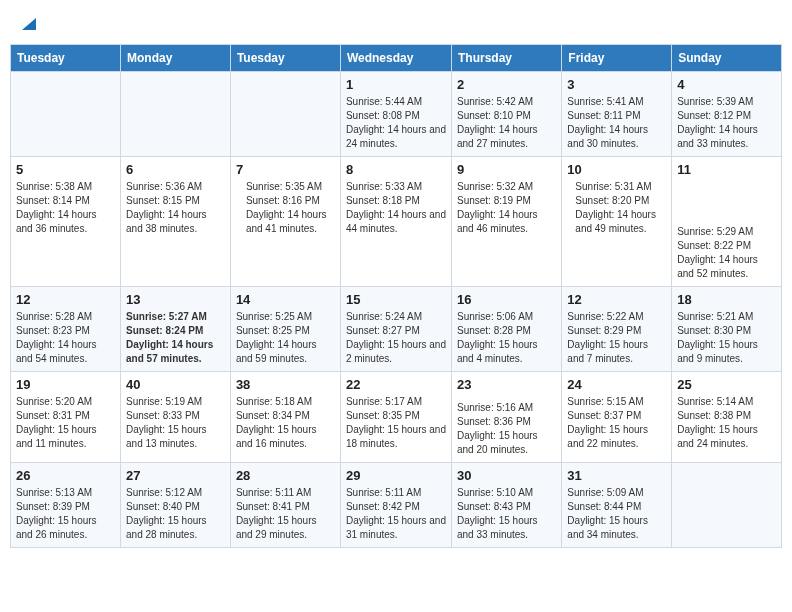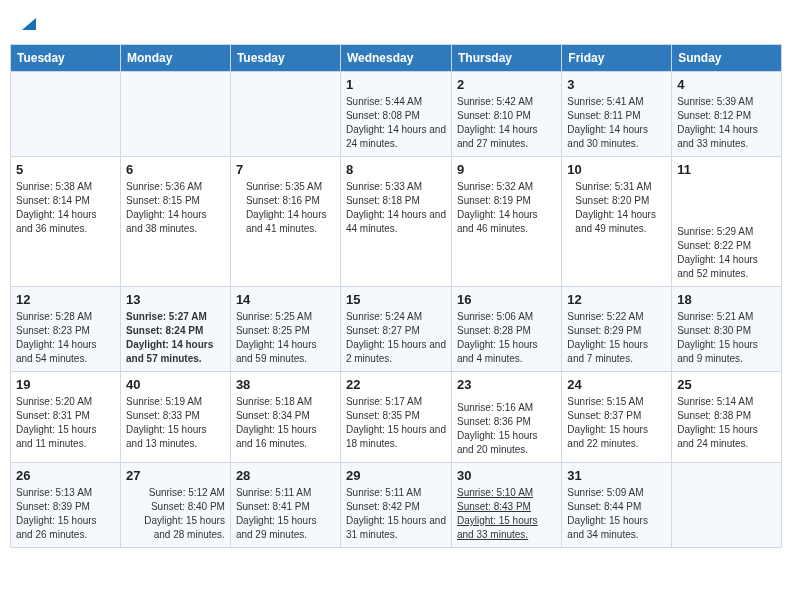--- a/index.html
+++ b/index.html
@@ -286,39 +286,39 @@
       </tr>
       <tr>
         <td>
           <span class="day-number">26</span>
           <div class="day-info" style="white-space: pre-line;">Sunrise: 5:13 AM
 Sunset: 8:39 PM
 Daylight: 15 hours and 26 minutes.</div>
         </td>
         <td>
           <span class="day-number">27</span>
-          <div class="day-info" style="white-space: pre-line; text-align: right;">Sunrise: 5:12 AM
+          <div class="day-info" style="white-space: pre-line;">Sunrise: 5:12 AM
 Sunset: 8:40 PM
 Daylight: 15 hours and 28 minutes.</div>
         </td>
         <td>
           <span class="day-number">28</span>
           <div class="day-info" style="white-space: pre-line;">Sunrise: 5:11 AM
 Sunset: 8:41 PM
 Daylight: 15 hours and 29 minutes.</div>
         </td>
         <td>
           <span class="day-number">29</span>
           <div class="day-info" style="white-space: pre-line;">Sunrise: 5:11 AM
 Sunset: 8:42 PM
 Daylight: 15 hours and 31 minutes.</div>
         </td>
         <td>
           <span class="day-number">30</span>
-          <div class="day-info" style="white-space: pre-line; text-decoration: underline;">Sunrise: 5:10 AM
+          <div class="day-info" style="white-space: pre-line;">Sunrise: 5:10 AM
 Sunset: 8:43 PM
 Daylight: 15 hours and 33 minutes.</div>
         </td>
         <td>
           <span class="day-number">31</span>
           <div class="day-info" style="white-space: pre-line;">Sunrise: 5:09 AM
 Sunset: 8:44 PM
 Daylight: 15 hours and 34 minutes.</div>
         </td>
         <td class="empty-cell"></td>

